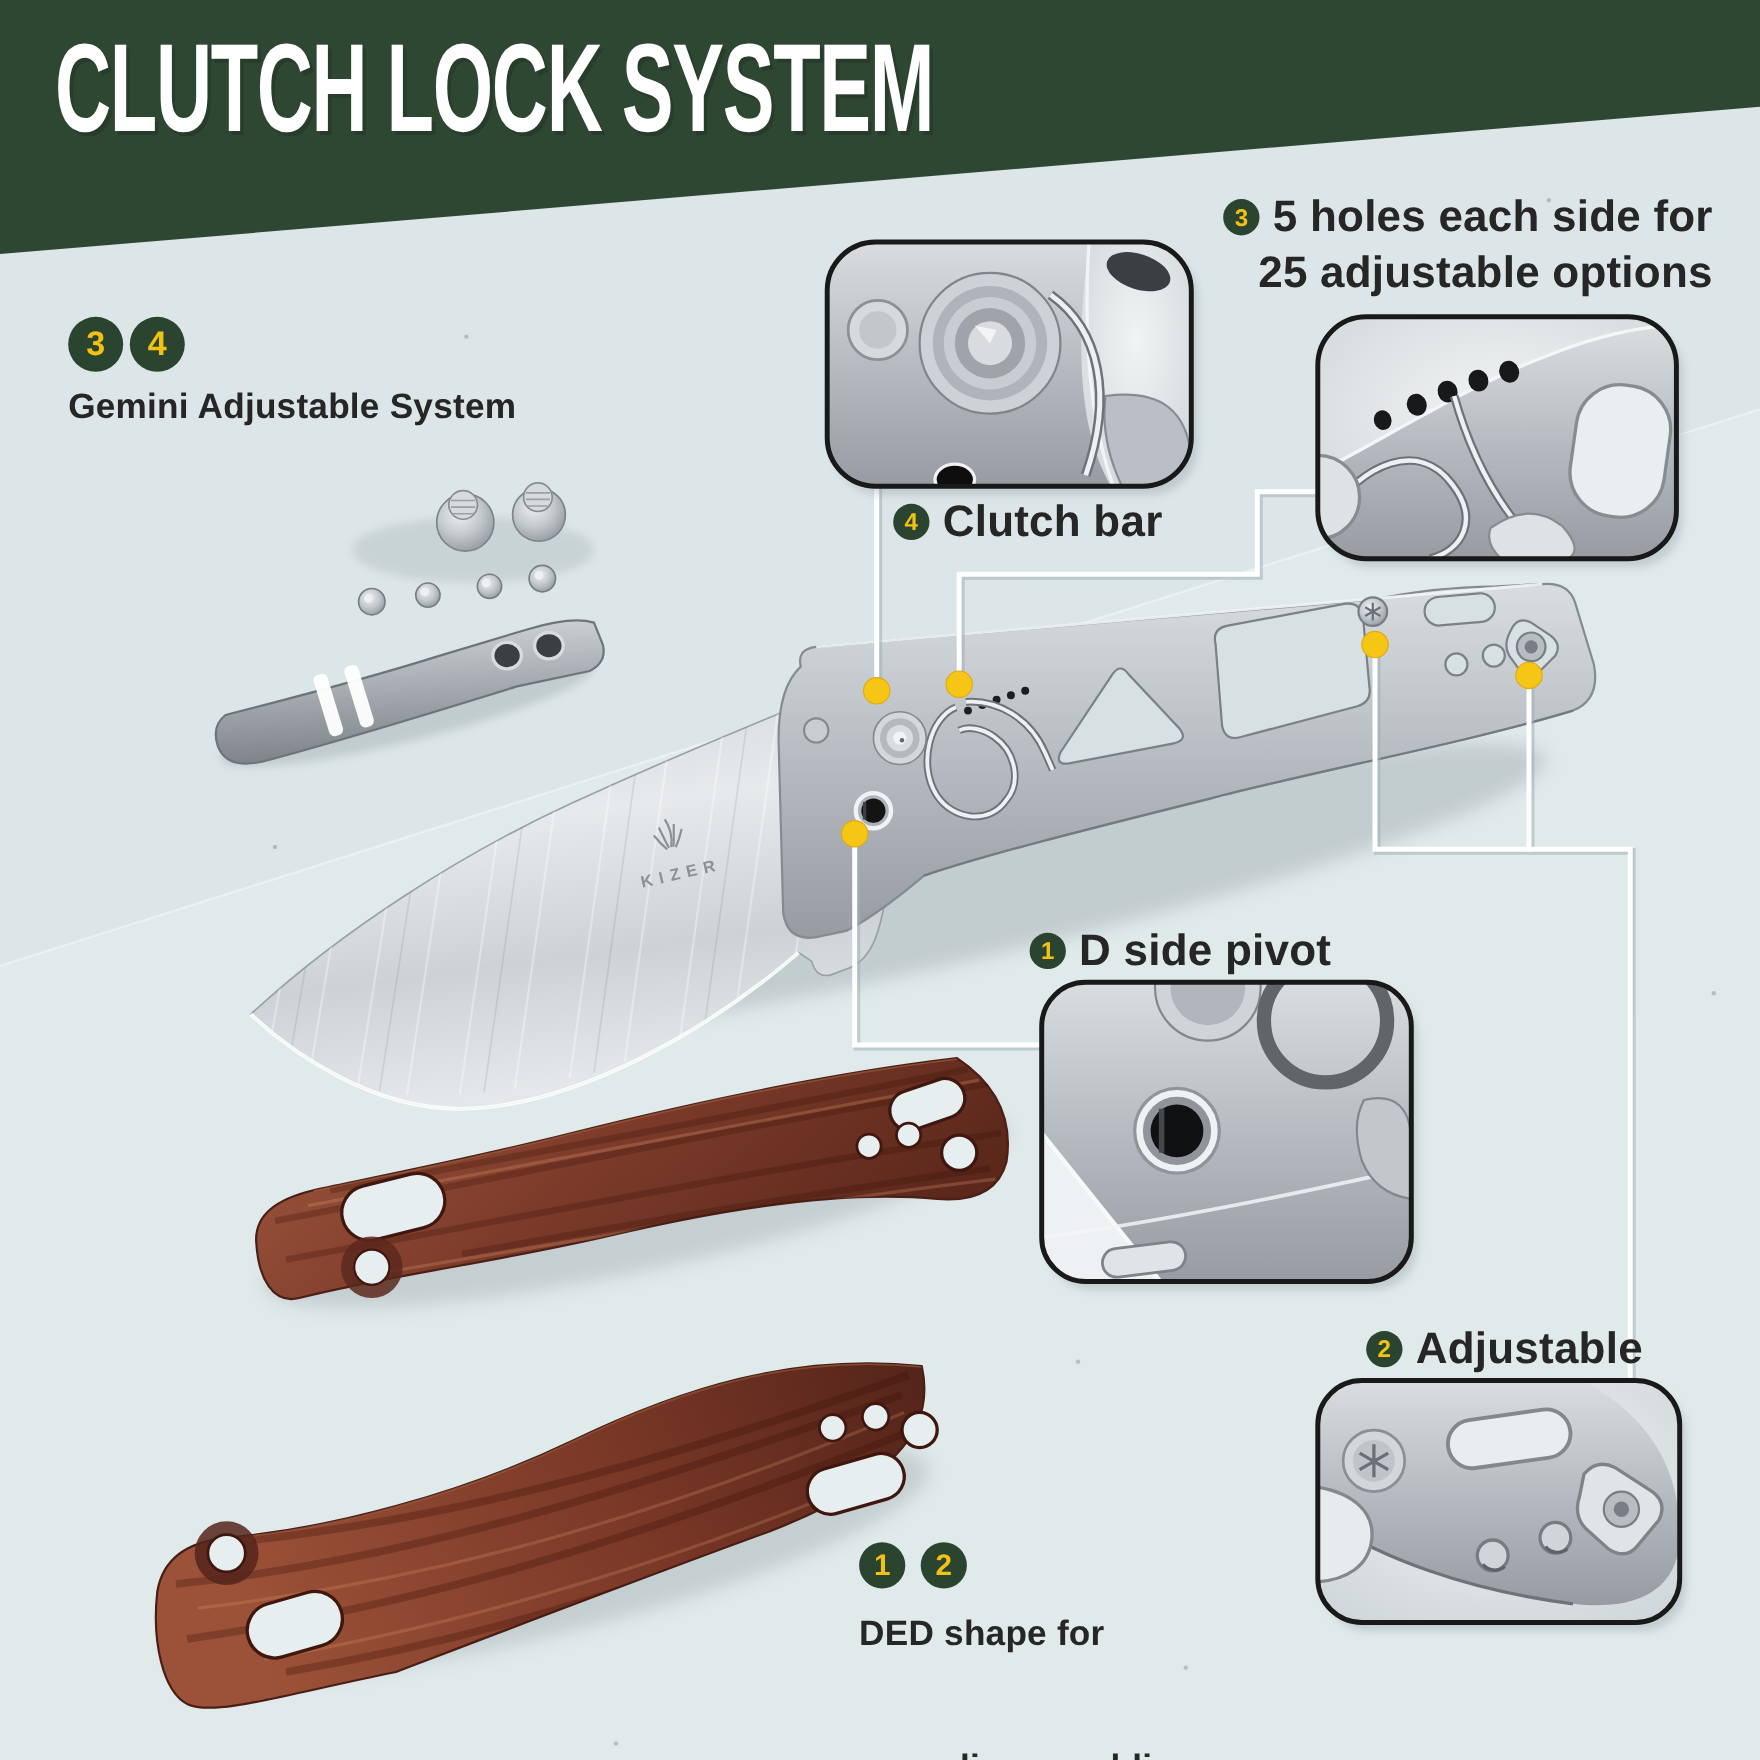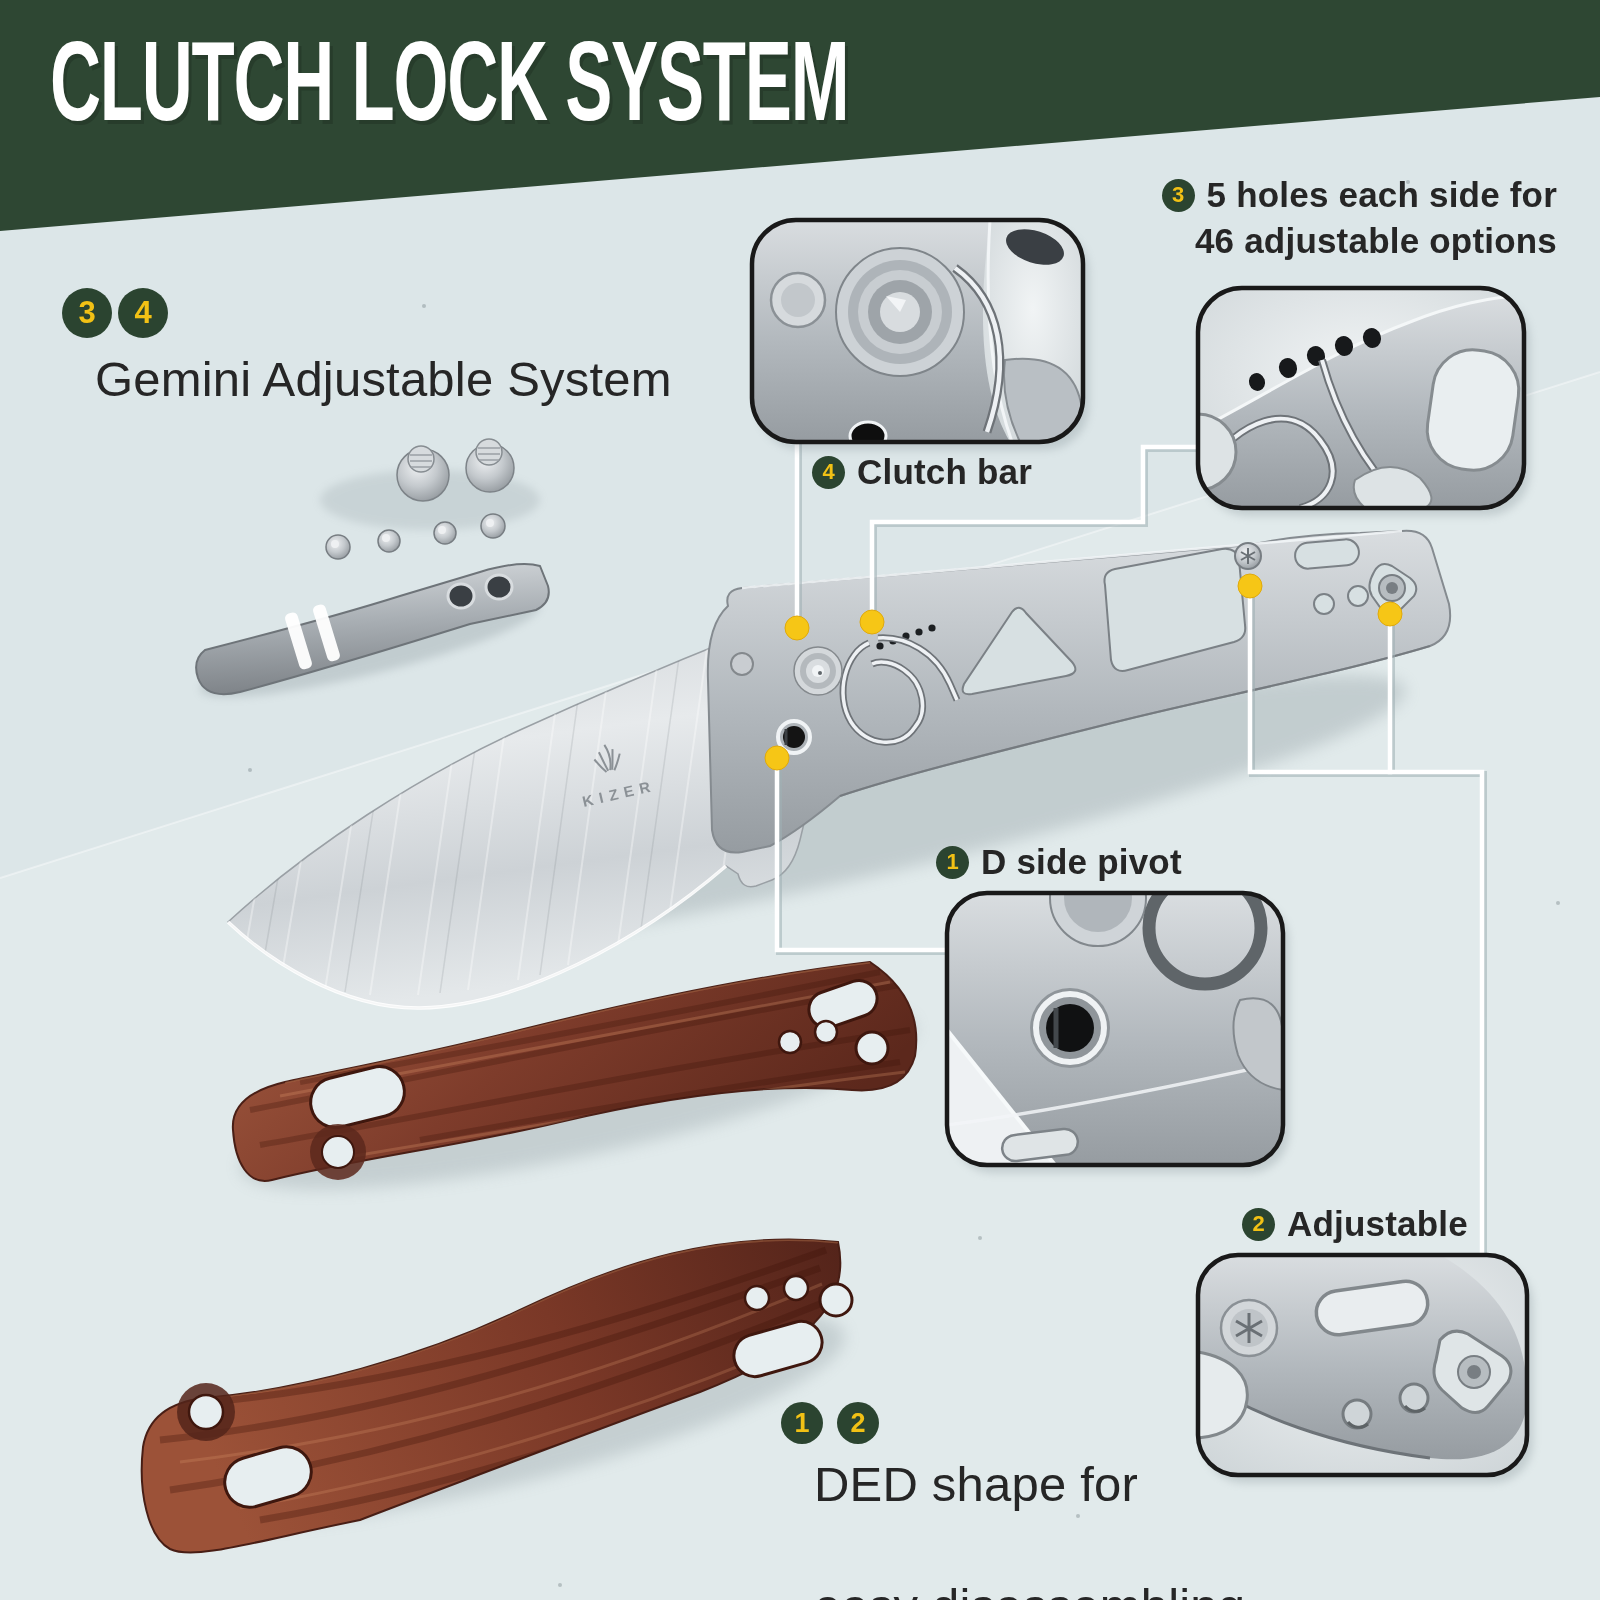--- a/index.html
+++ b/index.html
@@ -10,22 +10,22 @@
          font-size:114px;line-height:1.0;letter-spacing:-2px;white-space:nowrap;
          transform:scaleX(0.62);transform-origin:0 0;
          text-shadow:5px 4px 0 rgba(30,46,33,.45);}
   .label{position:absolute;color:#262626;}
   .row{display:flex;align-items:center;gap:12px;}
   .badge{display:inline-flex;justify-content:center;align-items:center;border-radius:50%;
          background:#2b4430;color:#f2c115;font-weight:700;flex:0 0 auto;}
   .badge.sm{width:33px;height:33px;font-size:22px;}
   .badge.md{width:42px;height:42px;font-size:27px;}
   .badge.lg{width:50px;height:50px;font-size:31px;}
-  .t40{font-size:35px;font-weight:700;letter-spacing:.2px;white-space:nowrap;}
-  .t47{font-size:49px;font-weight:400;letter-spacing:.2px;white-space:nowrap;margin-left:33px;}
+  .t40{font-size:40px;font-weight:700;letter-spacing:.2px;white-space:nowrap;}
+  .t47{font-size:32px;font-weight:700;letter-spacing:.2px;white-space:nowrap;}
   #label-holes{right:43px;top:175px;display:flex;flex-direction:column;align-items:flex-end;}
   #label-holes .line2{margin-top:6px;}
   #label-gemini{left:62px;top:288px;}
   #label-gemini .badges{display:flex;gap:6px;}
   #label-gemini .t47{margin-top:13px;}
   #label-clutchbar{left:812px;top:452px;}
   #label-dpivot{left:936px;top:842px;}
   #label-standoffs{left:1242px;top:1204px;}
   #label-ded{left:781px;top:1402px;}
   #label-ded .badges{display:flex;gap:14px;}
@@ -414,21 +414,21 @@
     <span class="badge lg">4</span>
   </div>
   <div class="t47">Gemini Adjustable System</div>
 </div>
 
 <div class="label" id="label-holes">
   <div class="row">
     <span class="badge sm">3</span>
     <span class="t40">5 holes each side for</span>
   </div>
-  <div class="t40 line2">46 adjustable options</div>
+  <div class="t40 line2">25 adjustable options</div>
 </div>
 
 <div class="label row" id="label-clutchbar">
   <span class="badge sm">4</span>
   <span class="t40">Clutch bar</span>
 </div>
 
 <div class="label row" id="label-dpivot">
   <span class="badge sm">1</span>
   <span class="t40">D side pivot</span>

